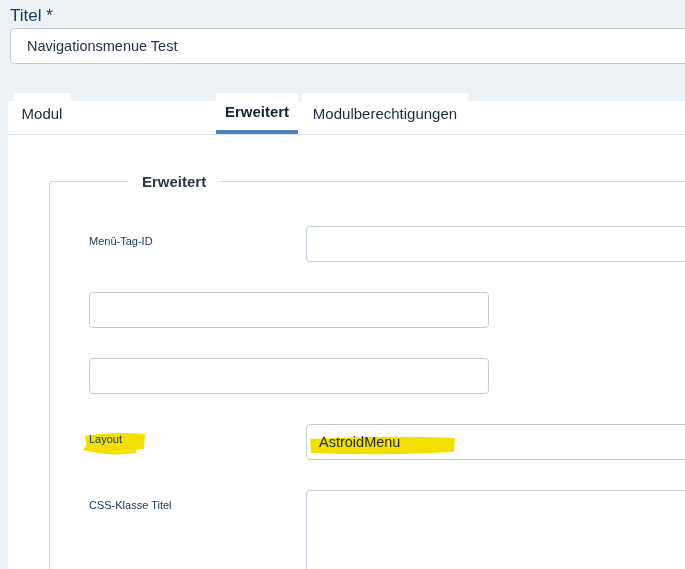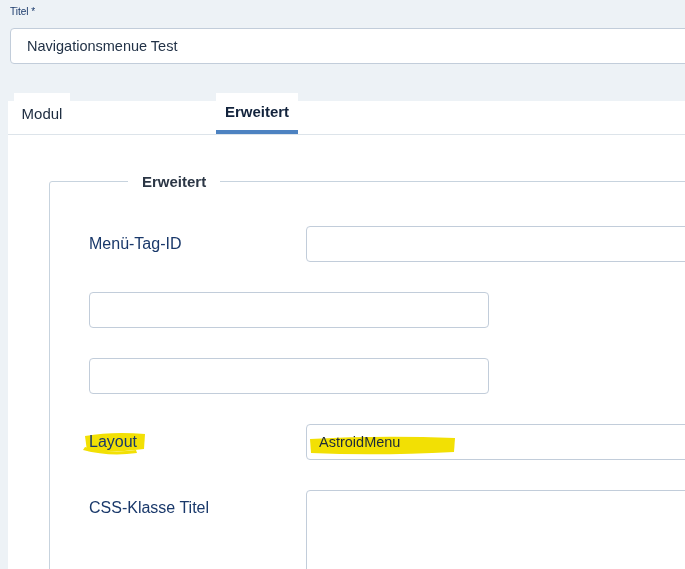--- a/index.html
+++ b/index.html
@@ -14,21 +14,21 @@
     font-family:"Liberation Sans", sans-serif;
     background:var(--page_bg);
     position:relative;
     color:#223247;
   }
   .stage{position:absolute;inset:0;width:685px;height:569px;overflow:hidden;}
 
   
   .title-label{
     position:absolute;left:10px;top:6px;
-    font-size:10px;color:var(--label_navy);text-align:right;
+    font-size:17px;color:var(--label_navy);text-align:right;
   }
   .title-input{
     position:absolute;left:10px;top:28px;
     width:700px;height:36px;
     background:#fff;border:1px solid #c2cdda;border-radius:4px;
     padding:0 16px;font-size:14.5px;color:#223247;
     font-family:"Liberation Sans", sans-serif;
     outline:none;
   }
 
@@ -71,21 +71,21 @@
   }
   fieldset.adv legend{
     margin-left:39px;padding:0 14px;
     font-size:15px;font-weight:bold;color:#2b3645;
   }
 
   .row{display:flex;margin-bottom:30px;}
   .row .lbl{
     width:217px;flex:0 0 217px;
     padding-top:9px;
-    font-size:16px;color:var(--label_navy);
+    font-size:11px;color:var(--label_navy);
     position:relative;
   }
   .row .lbl .txt{position:relative;display:inline-block;}
   .control{position:relative;width:400px;}
   .control input,
   .control textarea{
     width:400px;height:36px;
     background:#fff;border:1px solid #c2cdda;border-radius:4px;
     padding:0 12px;font-size:14.5px;color:#1d2a3a;
     font-family:"Liberation Sans", sans-serif;
@@ -160,14 +160,15 @@
         <div class="control">
           <textarea style=""></textarea>
         </div>
       </div>
 
     </fieldset>
   </div>
 
   <button class="tab tab-modul">Modul</button>
   <button class="tab tab-erweitert active">Erweitert</button>
+  <button class="tab tab-modulberechtigungen">Modulberechtigungen</button>
 
 </div>
 
 </body></html>

